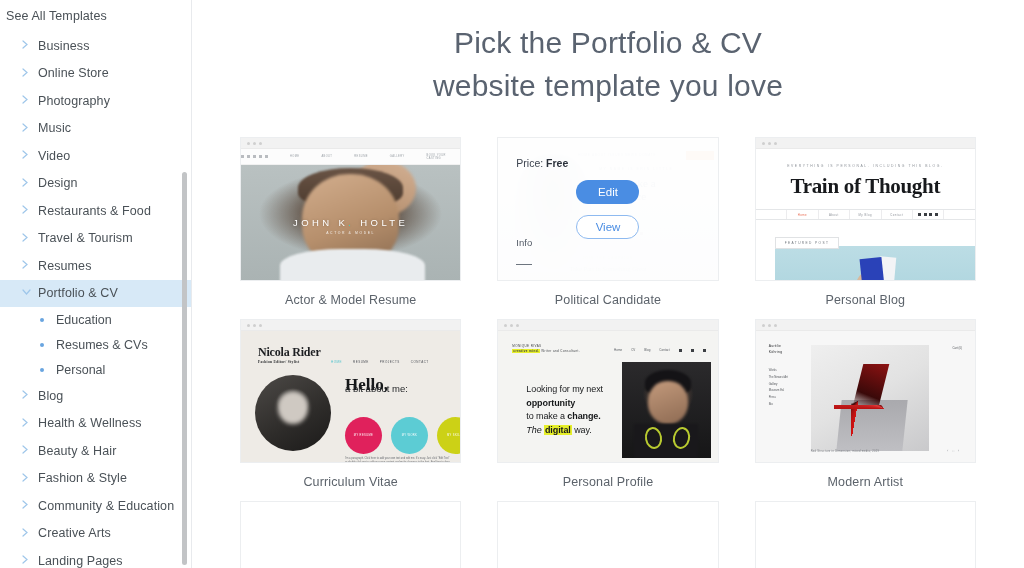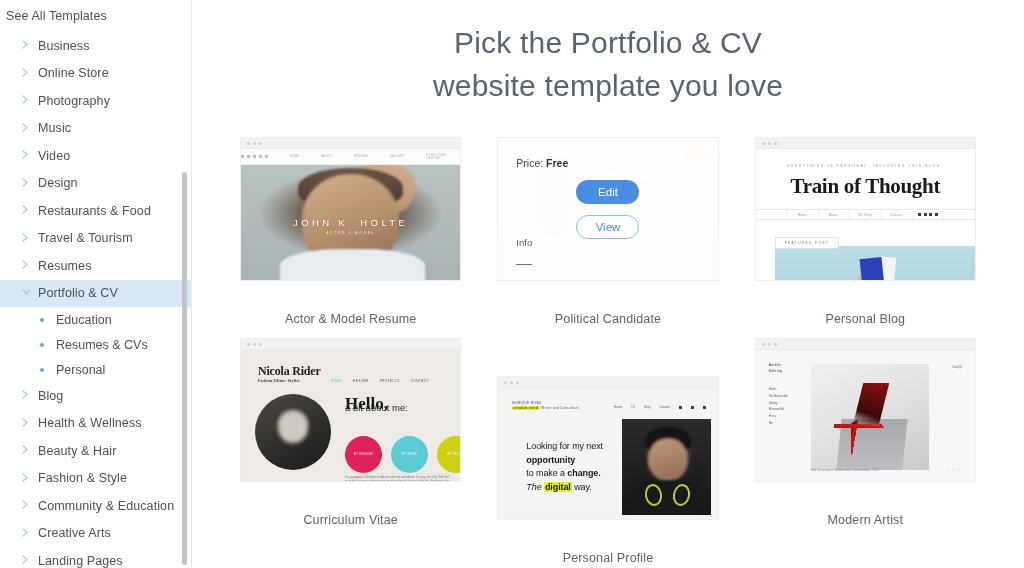--- a/index.html
+++ b/index.html
@@ -108,21 +108,21 @@
     width: 100%;
     height: 144px;
     background: #ffffff;
     border: 1px solid #eceef0;
     overflow: hidden;
   }
   .caption {
     text-align: center;
     font-size: 12.5px;
     color: #5c636b;
-    padding-top: 31px;
+    padding-top: 12px;
     letter-spacing: .15px;
   }
 
   
   .chrome {
     height: 11px; background: #f2f2f2;
     display: flex; align-items: center; padding-left: 6px;
     border-bottom: 1px solid #eaeaea;
   }
   .dot { width: 3px; height: 3px; border-radius: 50%; background: #cfcfcf; margin-right: 3px; }
@@ -349,21 +349,21 @@
     width: 37px; height: 37px; border-radius: 50%;
     display: flex; align-items: center; justify-content: center;
     font-size: 2.6px; color: #ffffff; letter-spacing: .4px; text-align: center;
   }
   .c4-para {
     position: absolute; left: 104px; top: 126px; right: 10px;
     font-size: 2.6px; line-height: 1.55; color: #6a6d72;
   }
 
   
-  .c5 { background: #f4f4f2; margin-top: 38px; }
+  .c5 { background: #f4f4f2; }
   .c5-body { position: relative; height: 133px; }
   .c5-logo {
     position: absolute; left: 14px; top: 13px;
     font-size: 3px; color: #3c3f44; letter-spacing: .4px; line-height: 1.5;
   }
   .c5-hl { background: #e6ef2a; padding: 0 1px; font-weight: 700; }
   .c5-nav {
     position: absolute; right: 12px; top: 17px; display: flex; gap: 9px;
     align-items: center; font-size: 3px; color: #5a5e64;
   }

